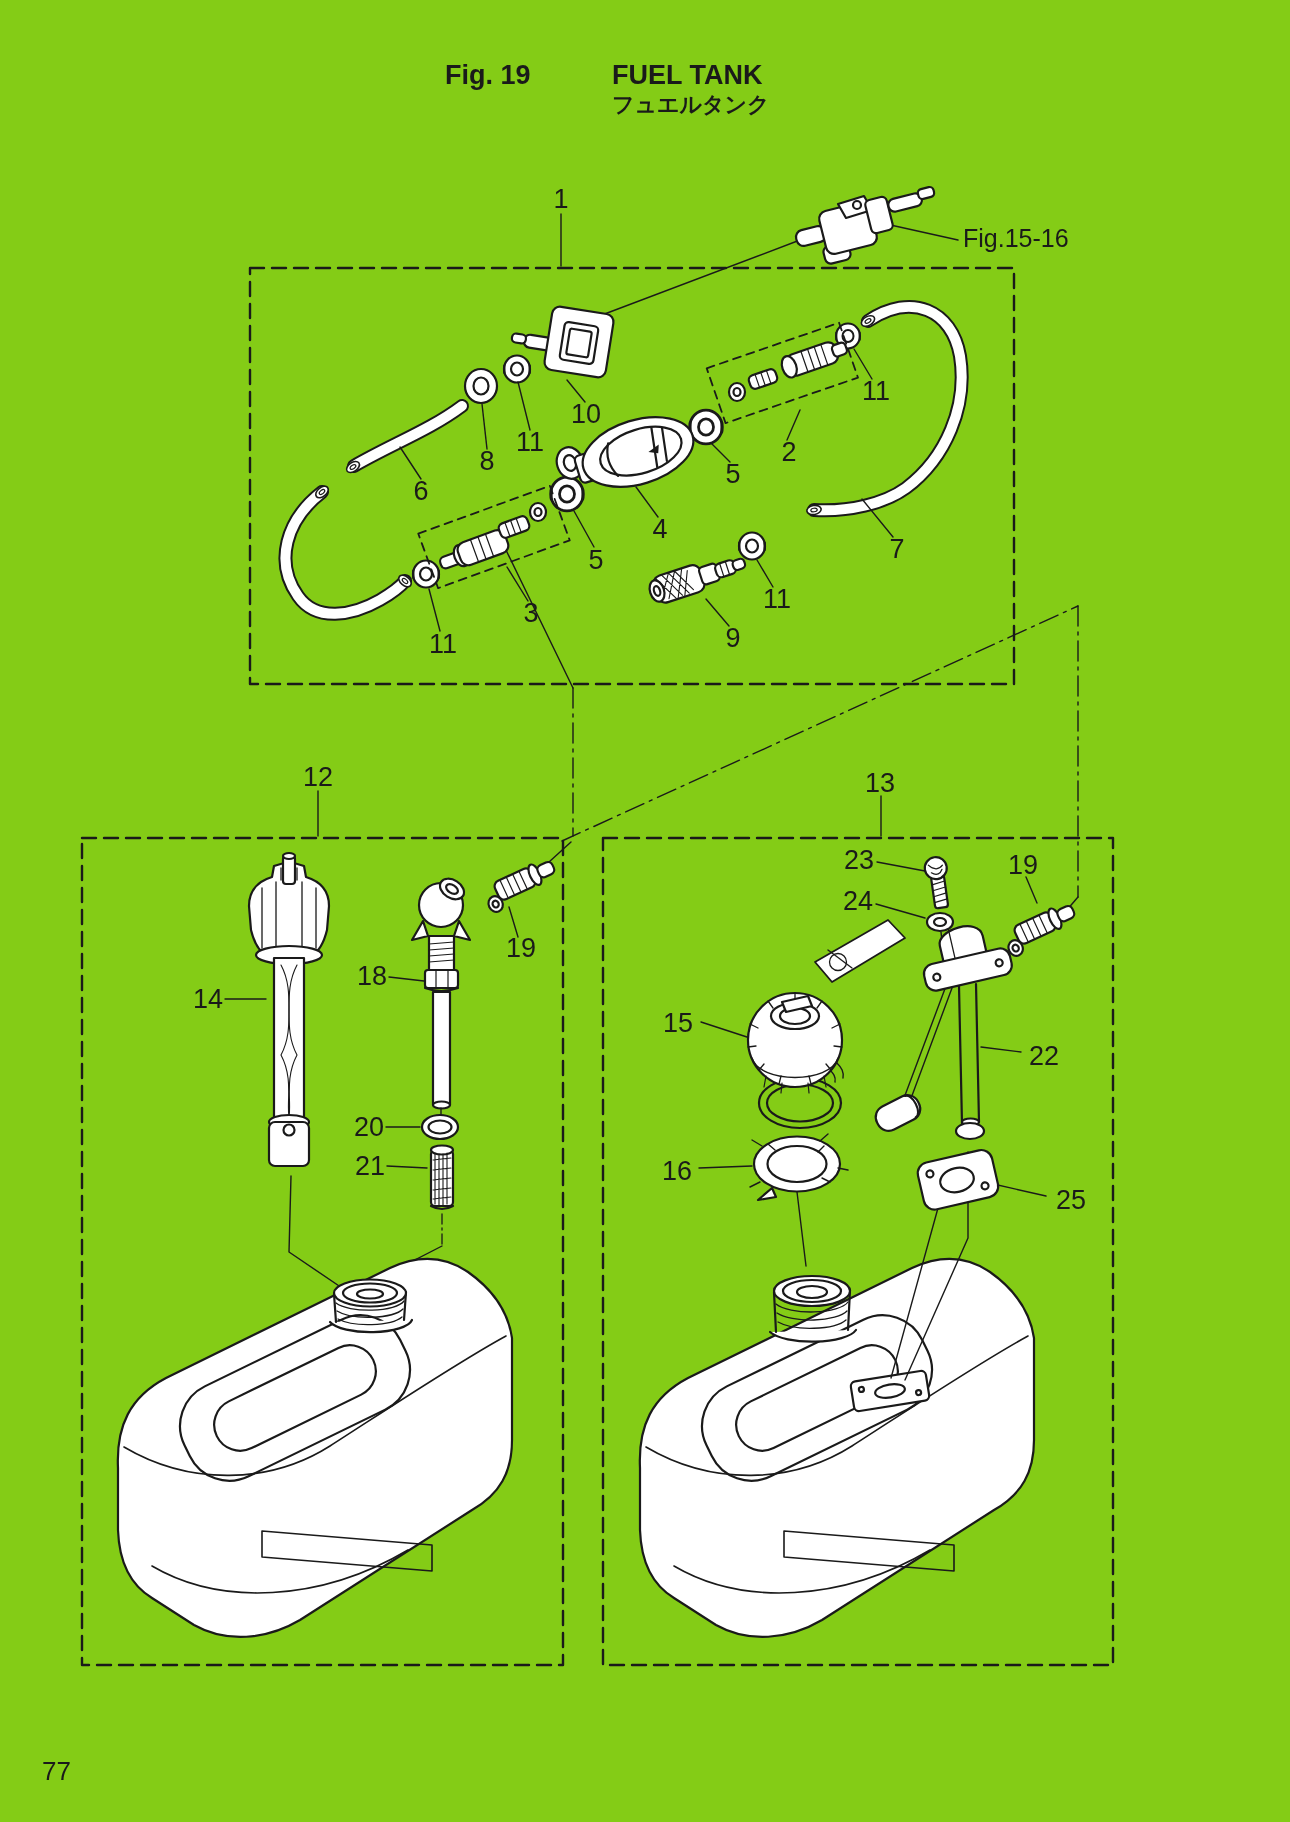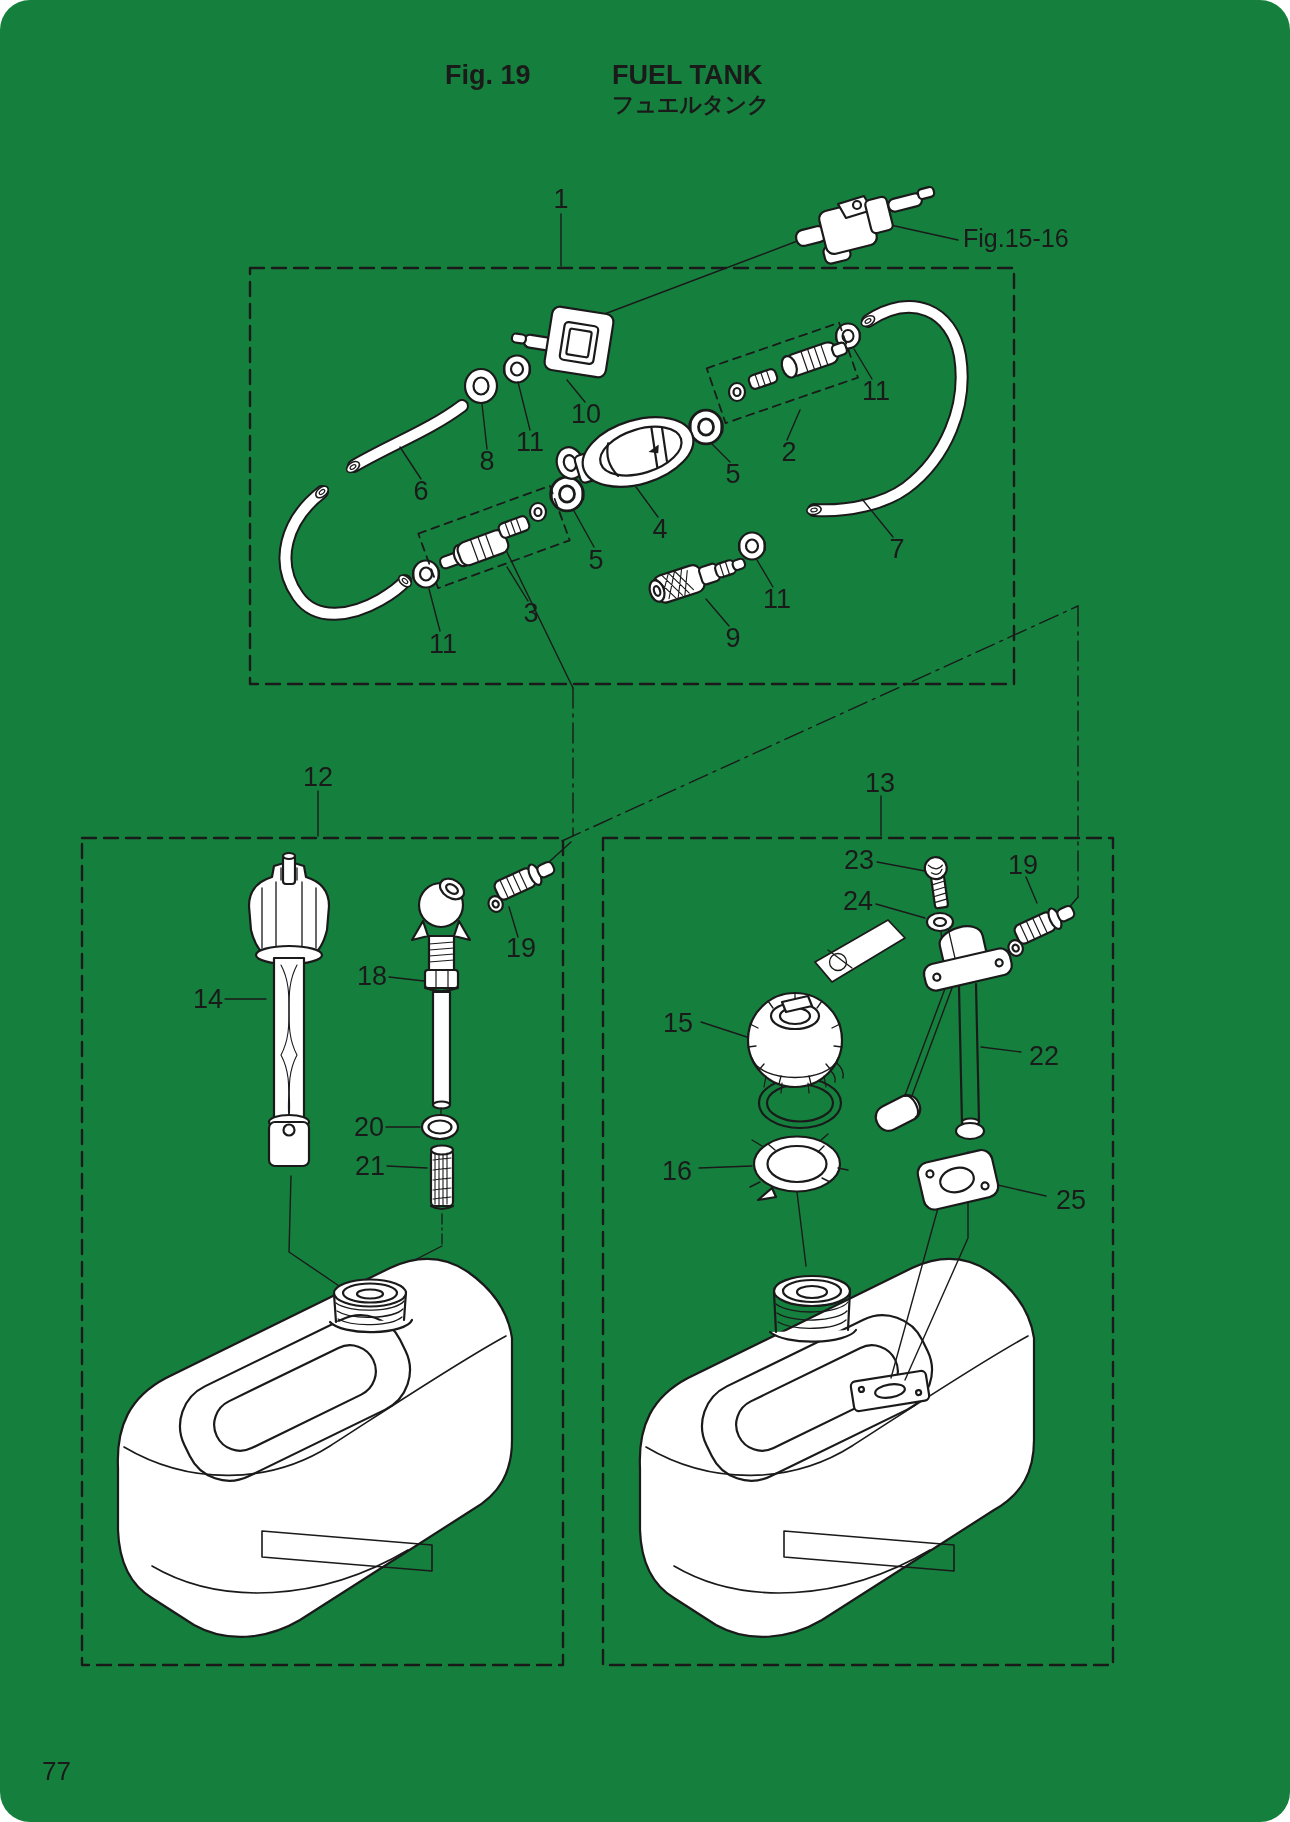--- a/index.html
+++ b/index.html
@@ -1,16 +1,16 @@
 <!DOCTYPE html>
 <html><head>
 <meta charset="utf-8">
 <style>
   html,body{margin:0;padding:0;background:#fff;}
-  .page{position:relative;width:1290px;height:1822px;background:#15803d;overflow:hidden;border-radius:30px;}
+  .page{position:relative;width:1290px;height:1822px;background:#84cc16;overflow:hidden;}
   svg{position:absolute;left:0;top:0;}
   svg text{font-family:"Liberation Sans","DejaVu Sans",sans-serif;fill:#1a1a1a;}
   .callout{font-size:27px;text-anchor:middle;}
   .titletxt{font-size:27px;font-weight:bold;}
   .titlejp{font-size:22px;font-weight:bold;}
   .reftxt{font-size:25px;}
   .pagenum{font-size:26px;}
   .art{stroke:#1a1a1a;fill:none;stroke-width:2.2;stroke-linecap:round;stroke-linejoin:round;}
   .thin{stroke-width:1.4;}
   .dashbox{stroke-dasharray:14 8;stroke-width:2.4;fill:none;}

